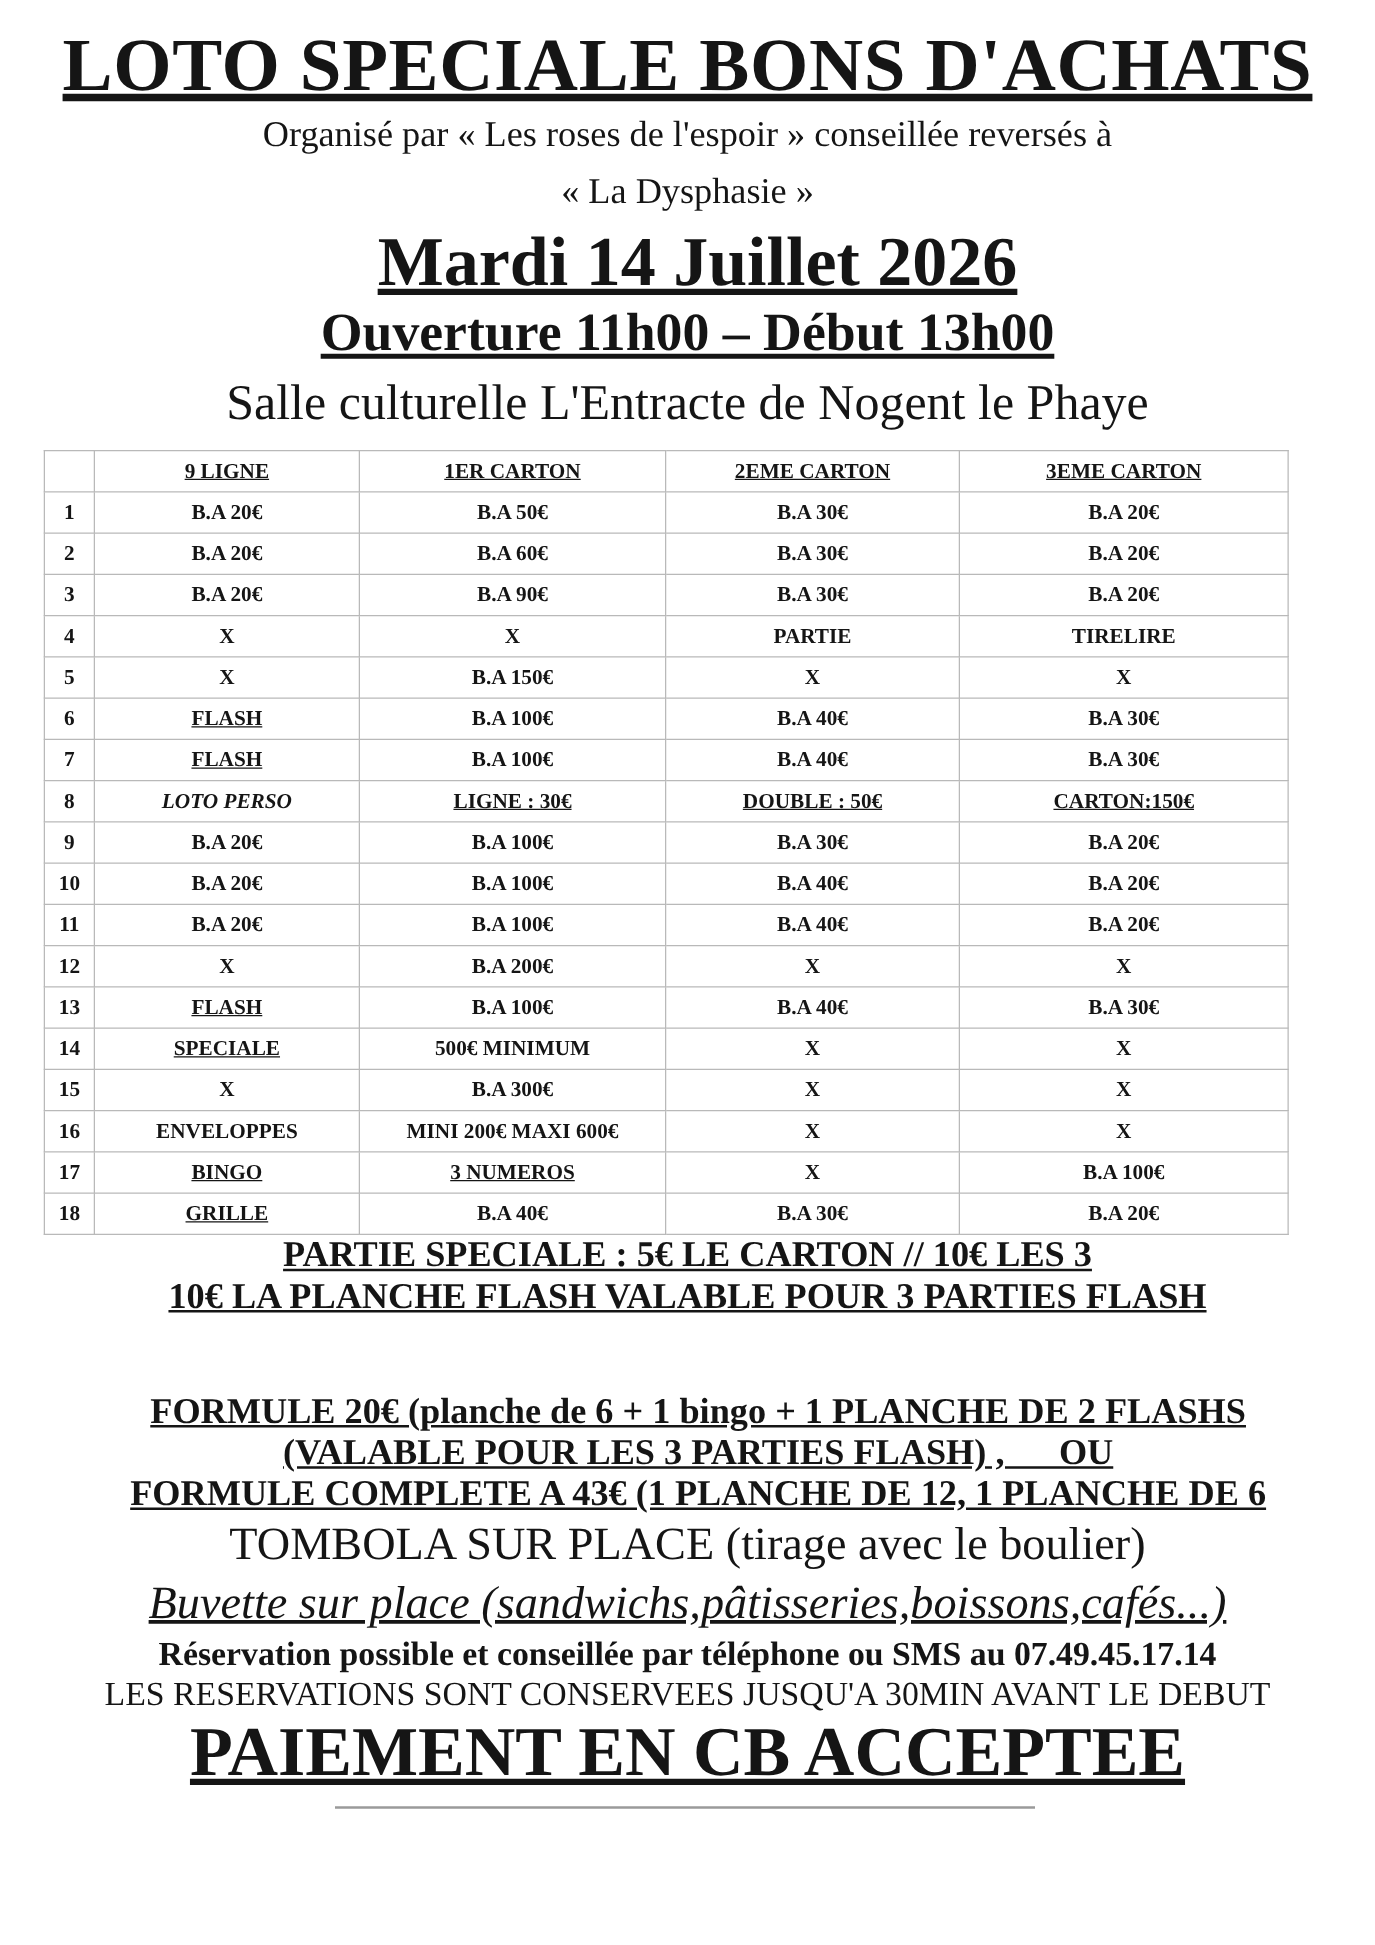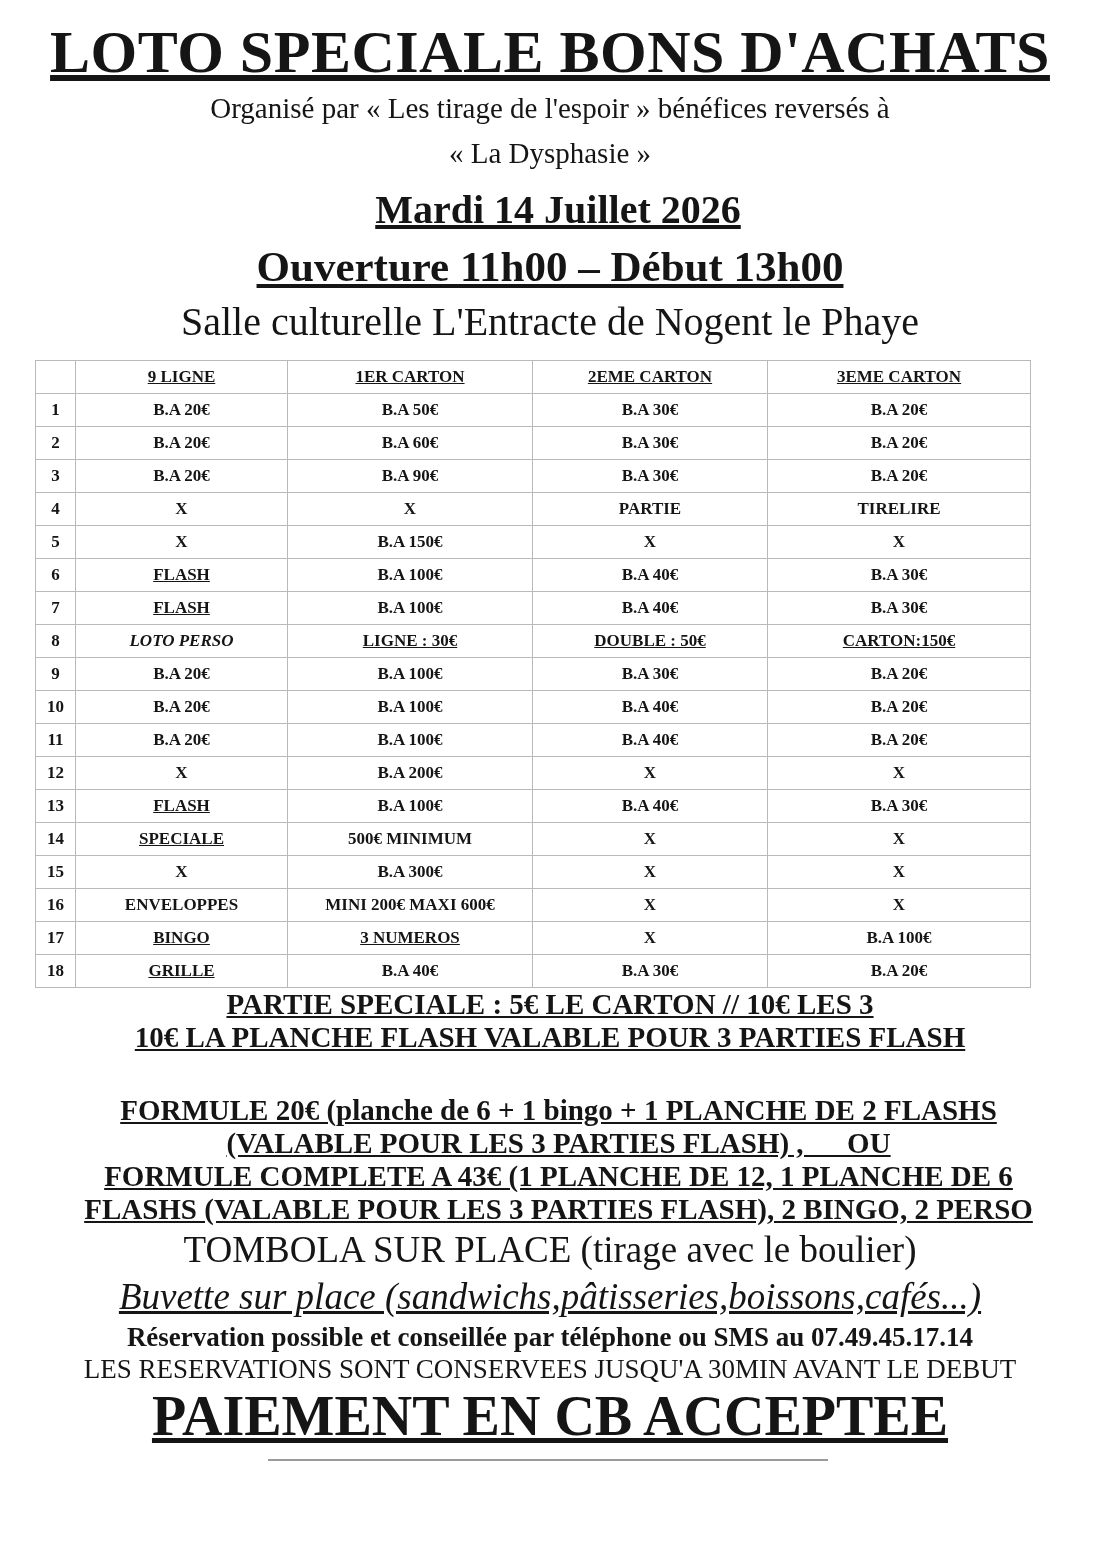--- a/index.html
+++ b/index.html
@@ -2,44 +2,44 @@
 <html><head>
 <meta charset="utf-8">
 <style>
   html,body{margin:0;padding:0;background:#ffffff;}
   body{width:1100px;height:1556px;font-family:"Liberation Serif","DejaVu Serif",serif;color:#151515;}
   .page{width:1100px;height:1556px;overflow:hidden;text-align:center;box-sizing:border-box;padding-top:18px;}
   .u{text-decoration:underline;}
   .i{font-style:italic;}
   .title{font-size:60px;font-weight:bold;line-height:68px;letter-spacing:0.5px;}
   .org{font-size:29px;line-height:45px;}
-  .date-line{font-size:40px;font-weight:bold;line-height:56px;margin-top:6px;margin-left:16px;}
+  .date-line{font-size:56px;font-weight:bold;line-height:56px;margin-top:6px;margin-left:16px;}
   .schedule-line{font-size:43px;font-weight:bold;line-height:58px;}
   .venue-line{font-size:40px;line-height:52px;}
   table.prizes{border-collapse:collapse;table-layout:fixed;width:995px;margin:12px 0 0 35px;}
   table.prizes th,table.prizes td{border:1px solid #b9b9b9;height:32px;padding:0;text-align:center;vertical-align:middle;font-size:17px;font-weight:bold;overflow:hidden;white-space:nowrap;}
   table.prizes th span{text-decoration:underline;}
   .pricing .pline{font-size:29px;font-weight:bold;line-height:33px;white-space:pre;}
-  .formules{margin-top:40px;padding-left:17px;}
+  .formules{margin-top:59px;padding-left:17px;}
   .formules .pline{font-size:29px;font-weight:bold;line-height:33px;white-space:pre;}
   .tombola-line{font-size:37px;line-height:47px;}
   .buvette-line{font-size:37px;line-height:48px;font-style:italic;}
   .resa-line{font-size:27px;line-height:32px;font-weight:bold;}
   .notice-line{font-size:27px;line-height:32px;}
   .payment-line{font-size:56px;line-height:54px;font-weight:bold;margin-top:4px;}
   .divider{border:none;border-top:2px solid #9a9a9a;width:560px;margin:16px 0 0 268px;}
 </style>
 </head>
 <body>
 
 <div class="page">
 
   <div class="title"><span class="u">LOTO SPECIALE BONS D'ACHATS</span></div>
 
-  <div class="org">Organisé par « Les tirage de l'espoir » bénéfices reversés à</div>
+  <div class="org">Organisé par « Les roses de l'espoir » conseillée reversés à</div>
   <div class="org">« La Dysphasie »</div>
 
   <div class="date-line"><span class="u">Mardi 14 Juillet 2026</span></div>
   <div class="schedule-line"><span class="u">Ouverture 11h00 – Début 13h00</span></div>
   <div class="venue-line">Salle culturelle L'Entracte de Nogent le Phaye</div>
 
   <table class="prizes">
     <colgroup>
       <col style="width:40px">
         <col style="width:212px">
@@ -188,21 +188,20 @@
 
   <div class="pricing">
     <div class="pline"><span class="u">PARTIE SPECIALE : 5€ LE CARTON // 10€ LES 3</span></div>
     <div class="pline"><span class="u">10€ LA PLANCHE FLASH VALABLE POUR 3 PARTIES FLASH</span></div>
   </div>
 
   <div class="formules">
     <div class="pline"><span class="u">FORMULE 20€ (planche de 6 + 1 bingo + 1 PLANCHE DE 2 FLASHS</span></div>
     <div class="pline"><span class="u">(VALABLE POUR LES 3 PARTIES FLASH) ,      OU</span></div>
     <div class="pline"><span class="u">FORMULE COMPLETE A 43€ (1 PLANCHE DE 12, 1 PLANCHE DE 6</span></div>
-    <div class="pline"><span class="u">FLASHS (VALABLE POUR LES 3 PARTIES FLASH), 2 BINGO, 2 PERSO</span></div>
   </div>
 
   <div class="tombola-line">TOMBOLA SUR PLACE (tirage avec le boulier)</div>
   <div class="buvette-line"><span class="u">Buvette sur place (sandwichs,pâtisseries,boissons,cafés...)</span></div>
   <div class="resa-line">Réservation possible et conseillée par téléphone ou SMS au 07.49.45.17.14</div>
   <div class="notice-line">LES RESERVATIONS SONT CONSERVEES JUSQU'A 30MIN AVANT LE DEBUT</div>
   <div class="payment-line"><span class="u">PAIEMENT EN CB ACCEPTEE</span></div>
 
   <hr class="divider">
 

